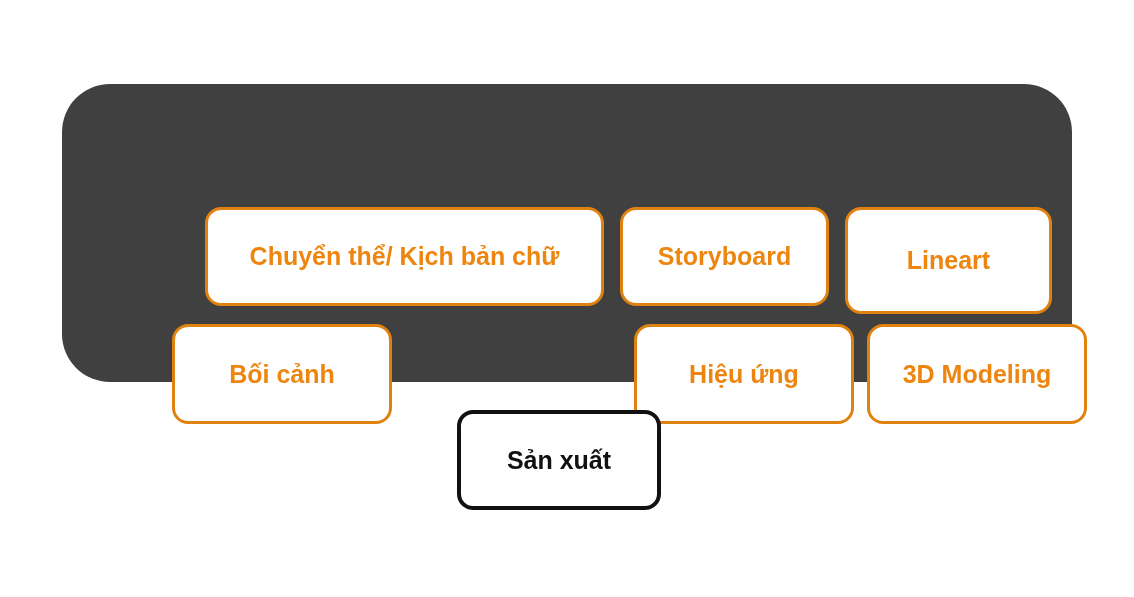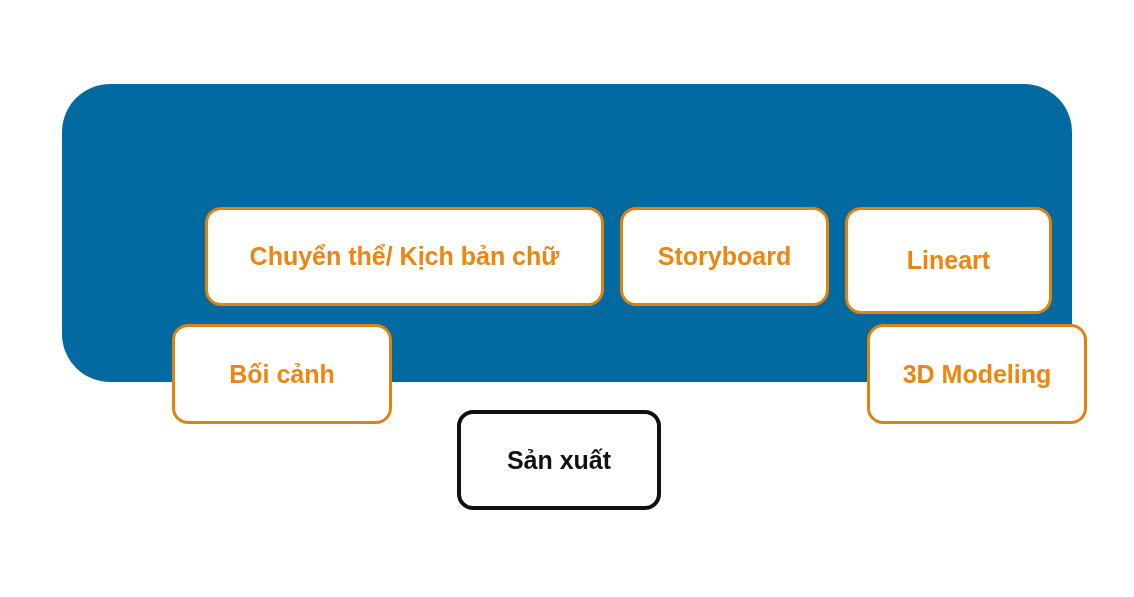--- a/index.html
+++ b/index.html
@@ -14,21 +14,21 @@
     height: 597px;
     background: #ffffff;
     overflow: hidden;
   }
   .group-container {
     position: absolute;
     left: 62px;
     top: 84px;
     width: 1010px;
     height: 298px;
-    background: #0369a1;
+    background: #404040;
     border-radius: 48px;
   }
   .stage-box {
     position: absolute;
     background: #ffffff;
     border: 3px solid #E0820F;
     border-radius: 16px;
     display: flex;
     align-items: center;
     justify-content: center;
@@ -89,20 +89,23 @@
 
     <div class="stage-box b3">
       <span>Lineart</span>
     </div>
 
     <div class="stage-box b4">
       <span>Bối cảnh</span>
     </div>
 
 
+    <div class="stage-box b6">
+      <span>Hiệu ứng</span>
+    </div>
 
     <div class="stage-box b7">
       <span>3D Modeling</span>
     </div>
 
   </div>
 
   <div class="production-box">
     <span>Sản xuất</span>
   </div>

